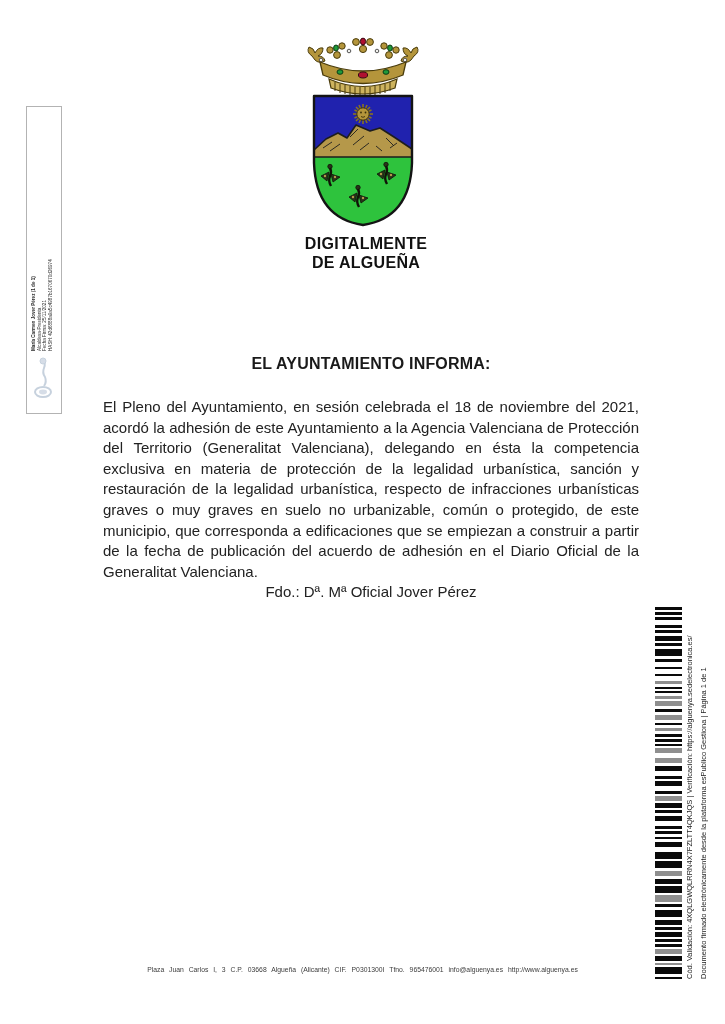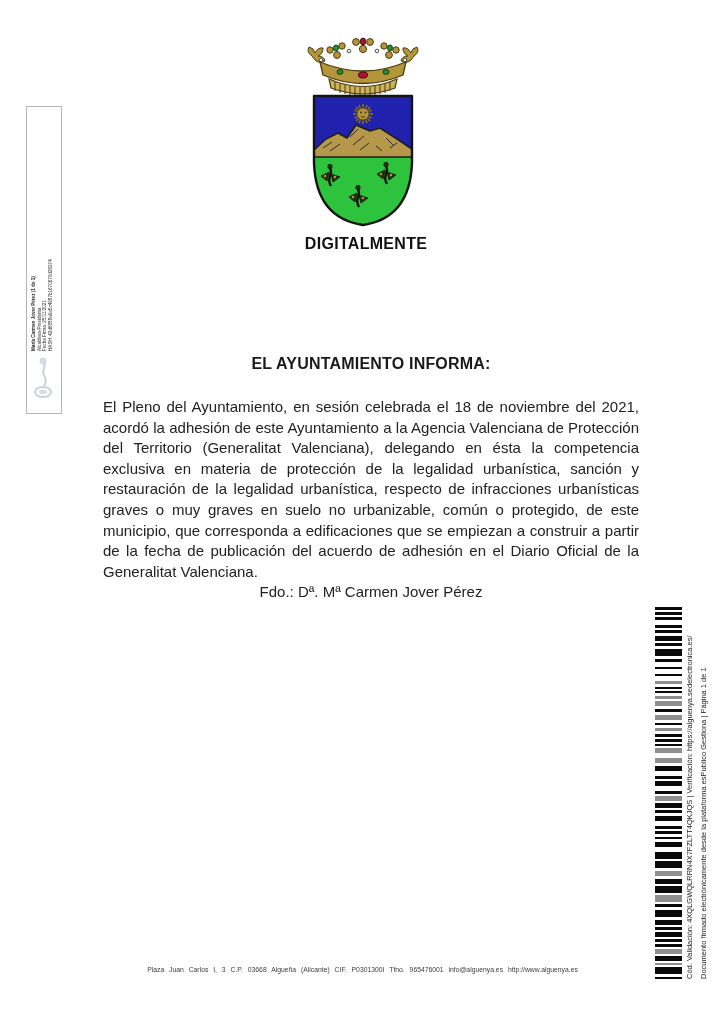--- a/index.html
+++ b/index.html
@@ -164,26 +164,27 @@
       <use href="#vine" x="32" y="128"></use>
       <use href="#vine" x="88" y="126"></use>
       <use href="#vine" x="60" y="149"></use>
 
       <path d="M24,60 L122,60 L122,127 Q120,182 73,189 Q26,182 24,127 Z" fill="none" stroke="#141414" stroke-width="2.4" stroke-linejoin="round"></path>
     </g>
   </svg>
 
   <div class="org-title">
     <div>DIGITALMENTE</div>
+    <div>DE ALGUEÑA</div>
   </div>
 
   <div class="textcol">
     <div class="heading">EL AYUNTAMIENTO INFORMA:</div>
     <p class="par">El Pleno del Ayuntamiento, en sesión celebrada el 18 de noviembre del 2021, acordó la adhesión de este Ayuntamiento a la Agencia Valenciana de Protección del Territorio (Generalitat Valenciana), delegando en ésta la competencia exclusiva en materia de protección de la legalidad urbanística, sanción y restauración de la legalidad urbanística, respecto de infracciones urbanísticas graves o muy graves en suelo no urbanizable, común o protegido, de este municipio, que corresponda a edificaciones que se empiezan a construir a partir de la fecha de publicación del acuerdo de adhesión en el Diario Oficial de la Generalitat Valenciana.</p>
-    <div class="sig">Fdo.: Dª. Mª Carmen Jover Pérez</div>
+    <div class="sig">Fdo.: Dª. Mª Oficial Jover Pérez</div>
   </div>
 
   <div class="left-box"></div>
   <div class="left-rotated">
     <div class="l0">María Carmen Jover Pérez (1 de 1)</div>
     <div>Alcaldesa-Presidenta</div>
     <div>Fecha Firma: 25/11/2021</div>
     <div>HASH: 42d6888a9a5c4987b1670670d26974</div>
   </div>
   <svg class="stamp" viewBox="0 0 24 46" aria-hidden="true">

